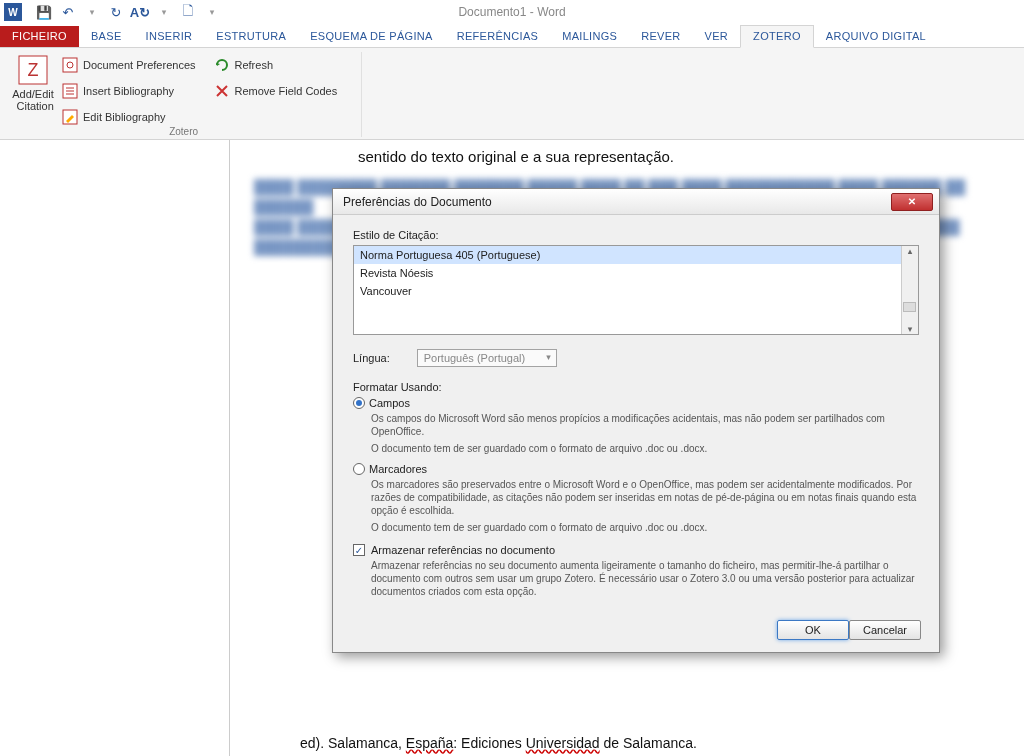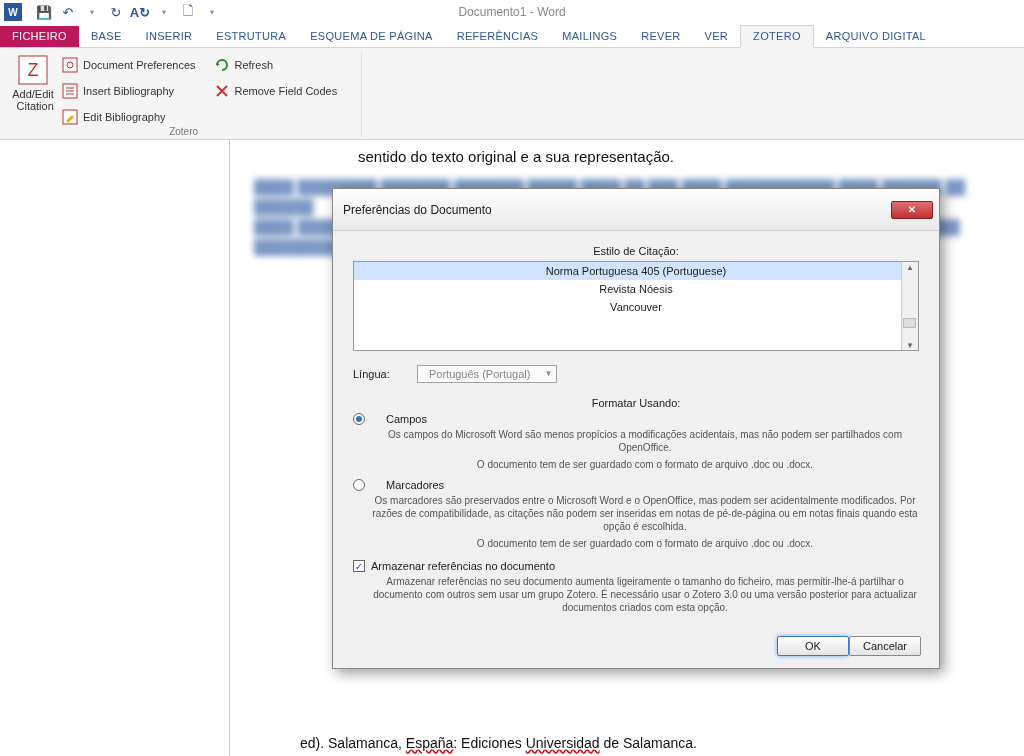--- a/index.html
+++ b/index.html
@@ -8,21 +8,21 @@
   
   .titlebar { height: 24px; background: #fff; display: flex; align-items: center; padding: 0 4px; font-size: 11px; color: #666; }
   .t-icon { width: 18px; height: 18px; background: #2b579a; display: inline-flex; align-items: center; justify-content: center; color: #fff; font-size: 10px; font-weight: bold; margin-right: 6px; }
   .qat { display: flex; align-items: center; gap: 8px; }
   .qat-ico { width: 16px; height: 16px; display: inline-flex; align-items: center; justify-content: center; color: #2b579a; font-size: 13px; }
   .title { position: absolute; left: 50%; transform: translateX(-50%); color: #888; font-size: 12px; }
 
   
   .tabs { height: 24px; background: #fff; display: flex; align-items: flex-end; padding-left: 0; font-size: 11px; border-bottom: 1px solid #d4d4d4; }
   .tab { padding: 4px 12px 5px 12px; text-transform: uppercase; color: #2b579a; cursor: pointer; letter-spacing: 0.3px; }
-  .tab.file { background: #be185d; color: #fff; }
+  .tab.file { background: #b91c1c; color: #fff; }
   .tab.active { border: 1px solid #d4d4d4; border-bottom-color: #f5f5f5; background: #f5f5f5; position: relative; top: 1px; }
 
   
   .ribbon { height: 92px; background: #f5f5f5; border-bottom: 1px solid #d4d4d4; display: flex; padding: 4px 6px 2px 6px; font-size: 11px; }
   .group { display: flex; flex-direction: column; border-right: 1px solid #e0e0e0; padding-right: 8px; margin-right: 8px; position: relative; }
   .group-label { position: absolute; bottom: 0; left: 0; right: 0; text-align: center; color: #777; font-size: 10px; }
   .bigbtn { width: 54px; display: flex; flex-direction: column; align-items: center; gap: 2px; padding: 2px; }
   .bigbtn .bigicon { width: 32px; height: 32px; display: flex; align-items: center; justify-content: center; }
   .ztext { font-size: 11px; line-height: 12px; text-align: right; color: #333; }
   .stack { display: flex; flex-direction: row; }
@@ -35,38 +35,38 @@
   .leftpanel { width: 230px; border-right: 1px solid #ccc; background: #fff; }
   .page { flex: 1; background: #fff; padding: 8px 10px; font-family: Georgia, serif; font-size: 15px; color: #111; }
   .page p { margin-bottom: 4px; }
   .redunder { text-decoration: underline wavy #c00; }
 
   
   .blur { filter: blur(3px); color: #7997c4; font-size: 14px; line-height: 20px; padding: 8px 14px; }
 
   
   .modal-shadow { position: absolute; top: 188px; left: 332px; width: 608px; background: #f0f0f0; border: 1px solid #888; box-shadow: 4px 4px 12px rgba(0,0,0,0.4); font-size: 11px; color: #222; }
-  .dlg-title { height: 42px; background: linear-gradient(#fff,#e8e8e8); border-bottom: 1px solid #ccc; display: flex; align-items: center; padding: 0 6px 0 10px; font-size: 12px; }
+  .dlg-title { height: 26px; background: linear-gradient(#fff,#e8e8e8); border-bottom: 1px solid #ccc; display: flex; align-items: center; padding: 0 6px 0 10px; font-size: 12px; }
   .dlg-close { margin-left: auto; width: 42px; height: 18px; background: linear-gradient(#e07070,#c03030); border: 1px solid #902020; border-radius: 2px; display: flex; align-items: center; justify-content: center; color: #fff; font-size: 10px; font-weight: bold; }
-  .dlg-body { padding: 14px 20px 10px 20px; text-align: center; }
+  .dlg-body { padding: 14px 20px 10px 20px; }
   .sect-label { margin-bottom: 4px; }
   .listbox { border: 1px solid #999; background: #fff; height: 90px; position: relative; margin-bottom: 14px; }
   .listbox .inner { overflow: hidden; }
   .listbox .item { padding: 3px 6px; }
   .listbox .item.sel { background: #d0e4ff; }
   .listbox .sb { position: absolute; right: 0; top: 0; bottom: 0; width: 17px; background: #f0f0f0; border-left: 1px solid #ccc; }
   .listbox .sb::before { content: "▴"; position: absolute; top: 0; left: 0; right: 0; text-align: center; font-size: 9px; color: #666; }
   .listbox .sb::after { content: "▾"; position: absolute; bottom: 0; left: 0; right: 0; text-align: center; font-size: 9px; color: #666; }
   .listbox .thumb { position: absolute; right: 2px; width: 13px; height: 10px; background: #ddd; border: 1px solid #bbb; top: 56px; }
 
   .langrow { display: flex; align-items: center; gap: 27px; margin-bottom: 14px; }
   .combo { border: 1px solid #a3a3a3; background: #fafafa; color: #888; padding: 2px 20px 2px 6px; position: relative; min-width: 140px; }
   .combo::after { content: "▾"; position: absolute; right: 5px; top: 2px; font-size: 9px; color: #888; }
 
-  .radio-row { display: flex; align-items: center; gap: 21px; margin-bottom: 3px; }
+  .radio-row { display: flex; align-items: center; gap: 4px; margin-bottom: 3px; }
   .radio { width: 12px; height: 12px; border: 1px solid #666; border-radius: 50%; display: inline-flex; align-items: center; justify-content: center; background: #fff; }
   .radio.on::after { content: ""; width: 6px; height: 6px; background: #3272c8; border-radius: 50%; }
   .desc { color: #555; font-size: 10px; margin-left: 18px; margin-bottom: 4px; line-height: 13px; }
   .check-row { display: flex; align-items: center; gap: 6px; margin-top: 10px; margin-bottom: 3px; }
   .checkbox { width: 12px; height: 12px; border: 1px solid #666; background: #fff; display: inline-flex; align-items: center; justify-content: center; font-size: 10px; color: #2b579a; }
 
   .btnrow { display: flex; justify-content: flex-end; padding: 8px 18px 12px 0; }
   .btn { min-width: 72px; padding: 3px 12px; border: 1px solid #888; background: linear-gradient(#fff,#e4e4e4); border-radius: 2px; text-align: center; font-size: 11px; }
   .btn.primary { border-color: #3b78c4; box-shadow: 0 0 4px #6fa8e8; }
 

